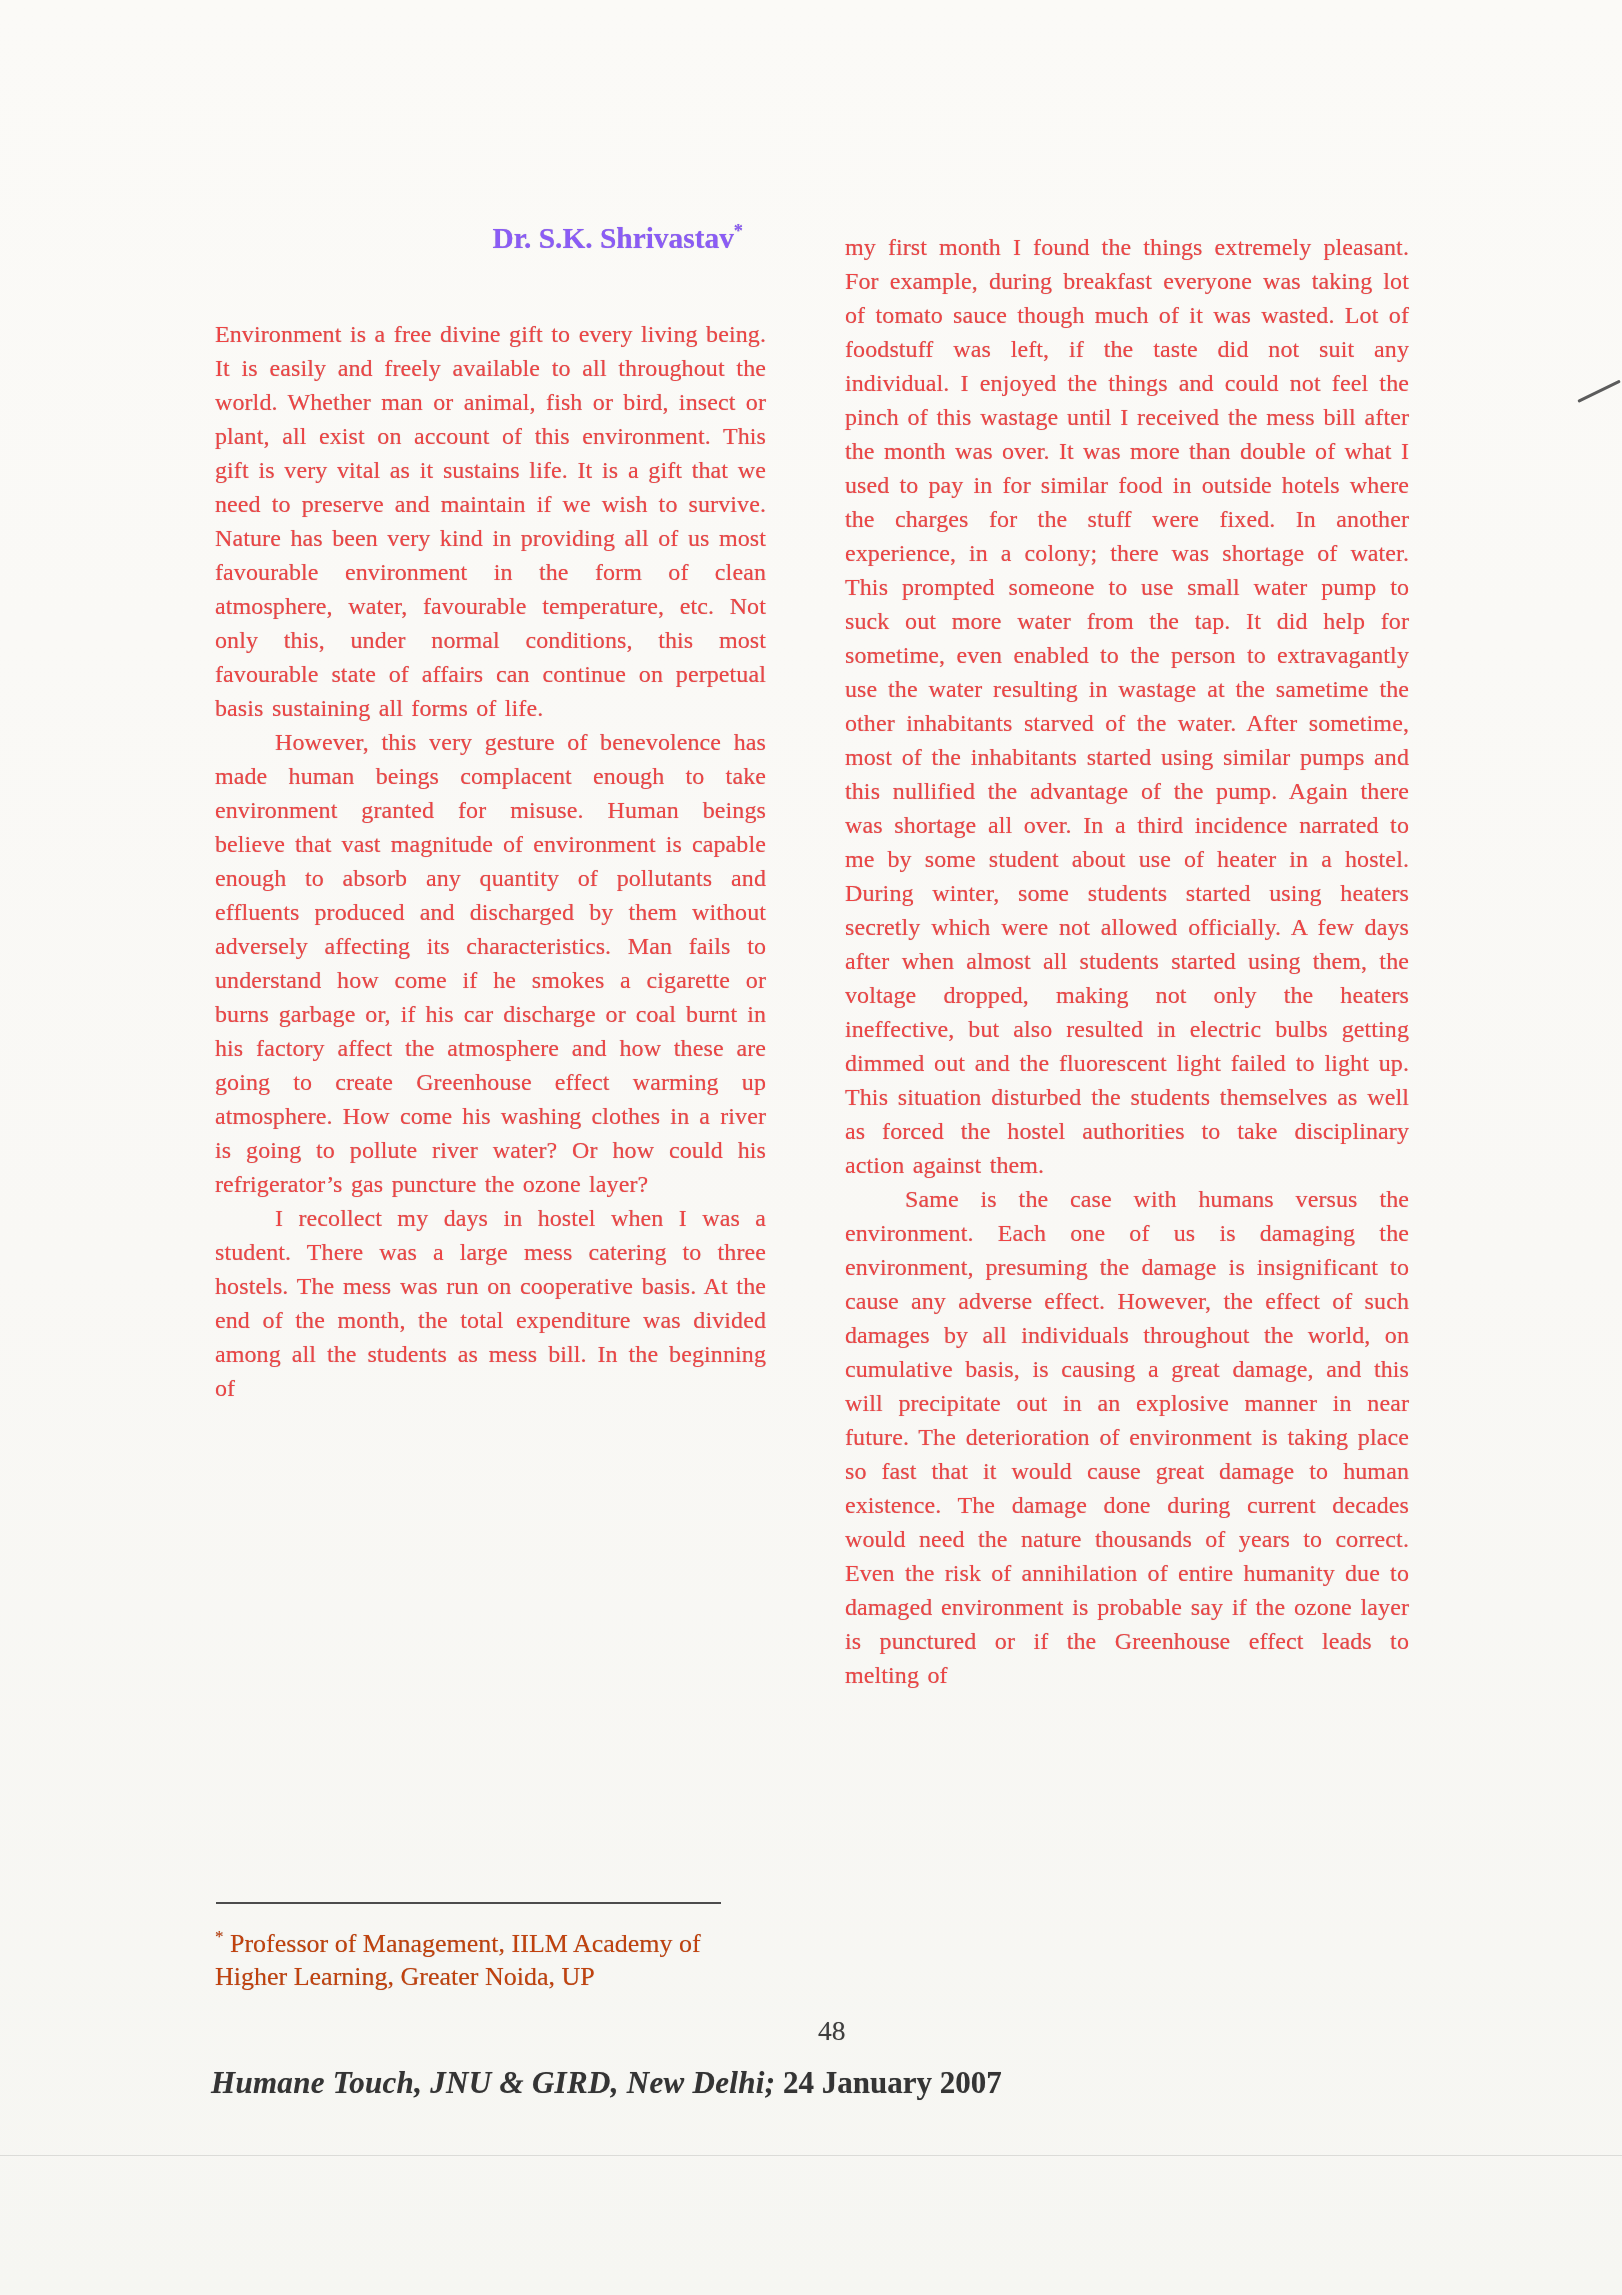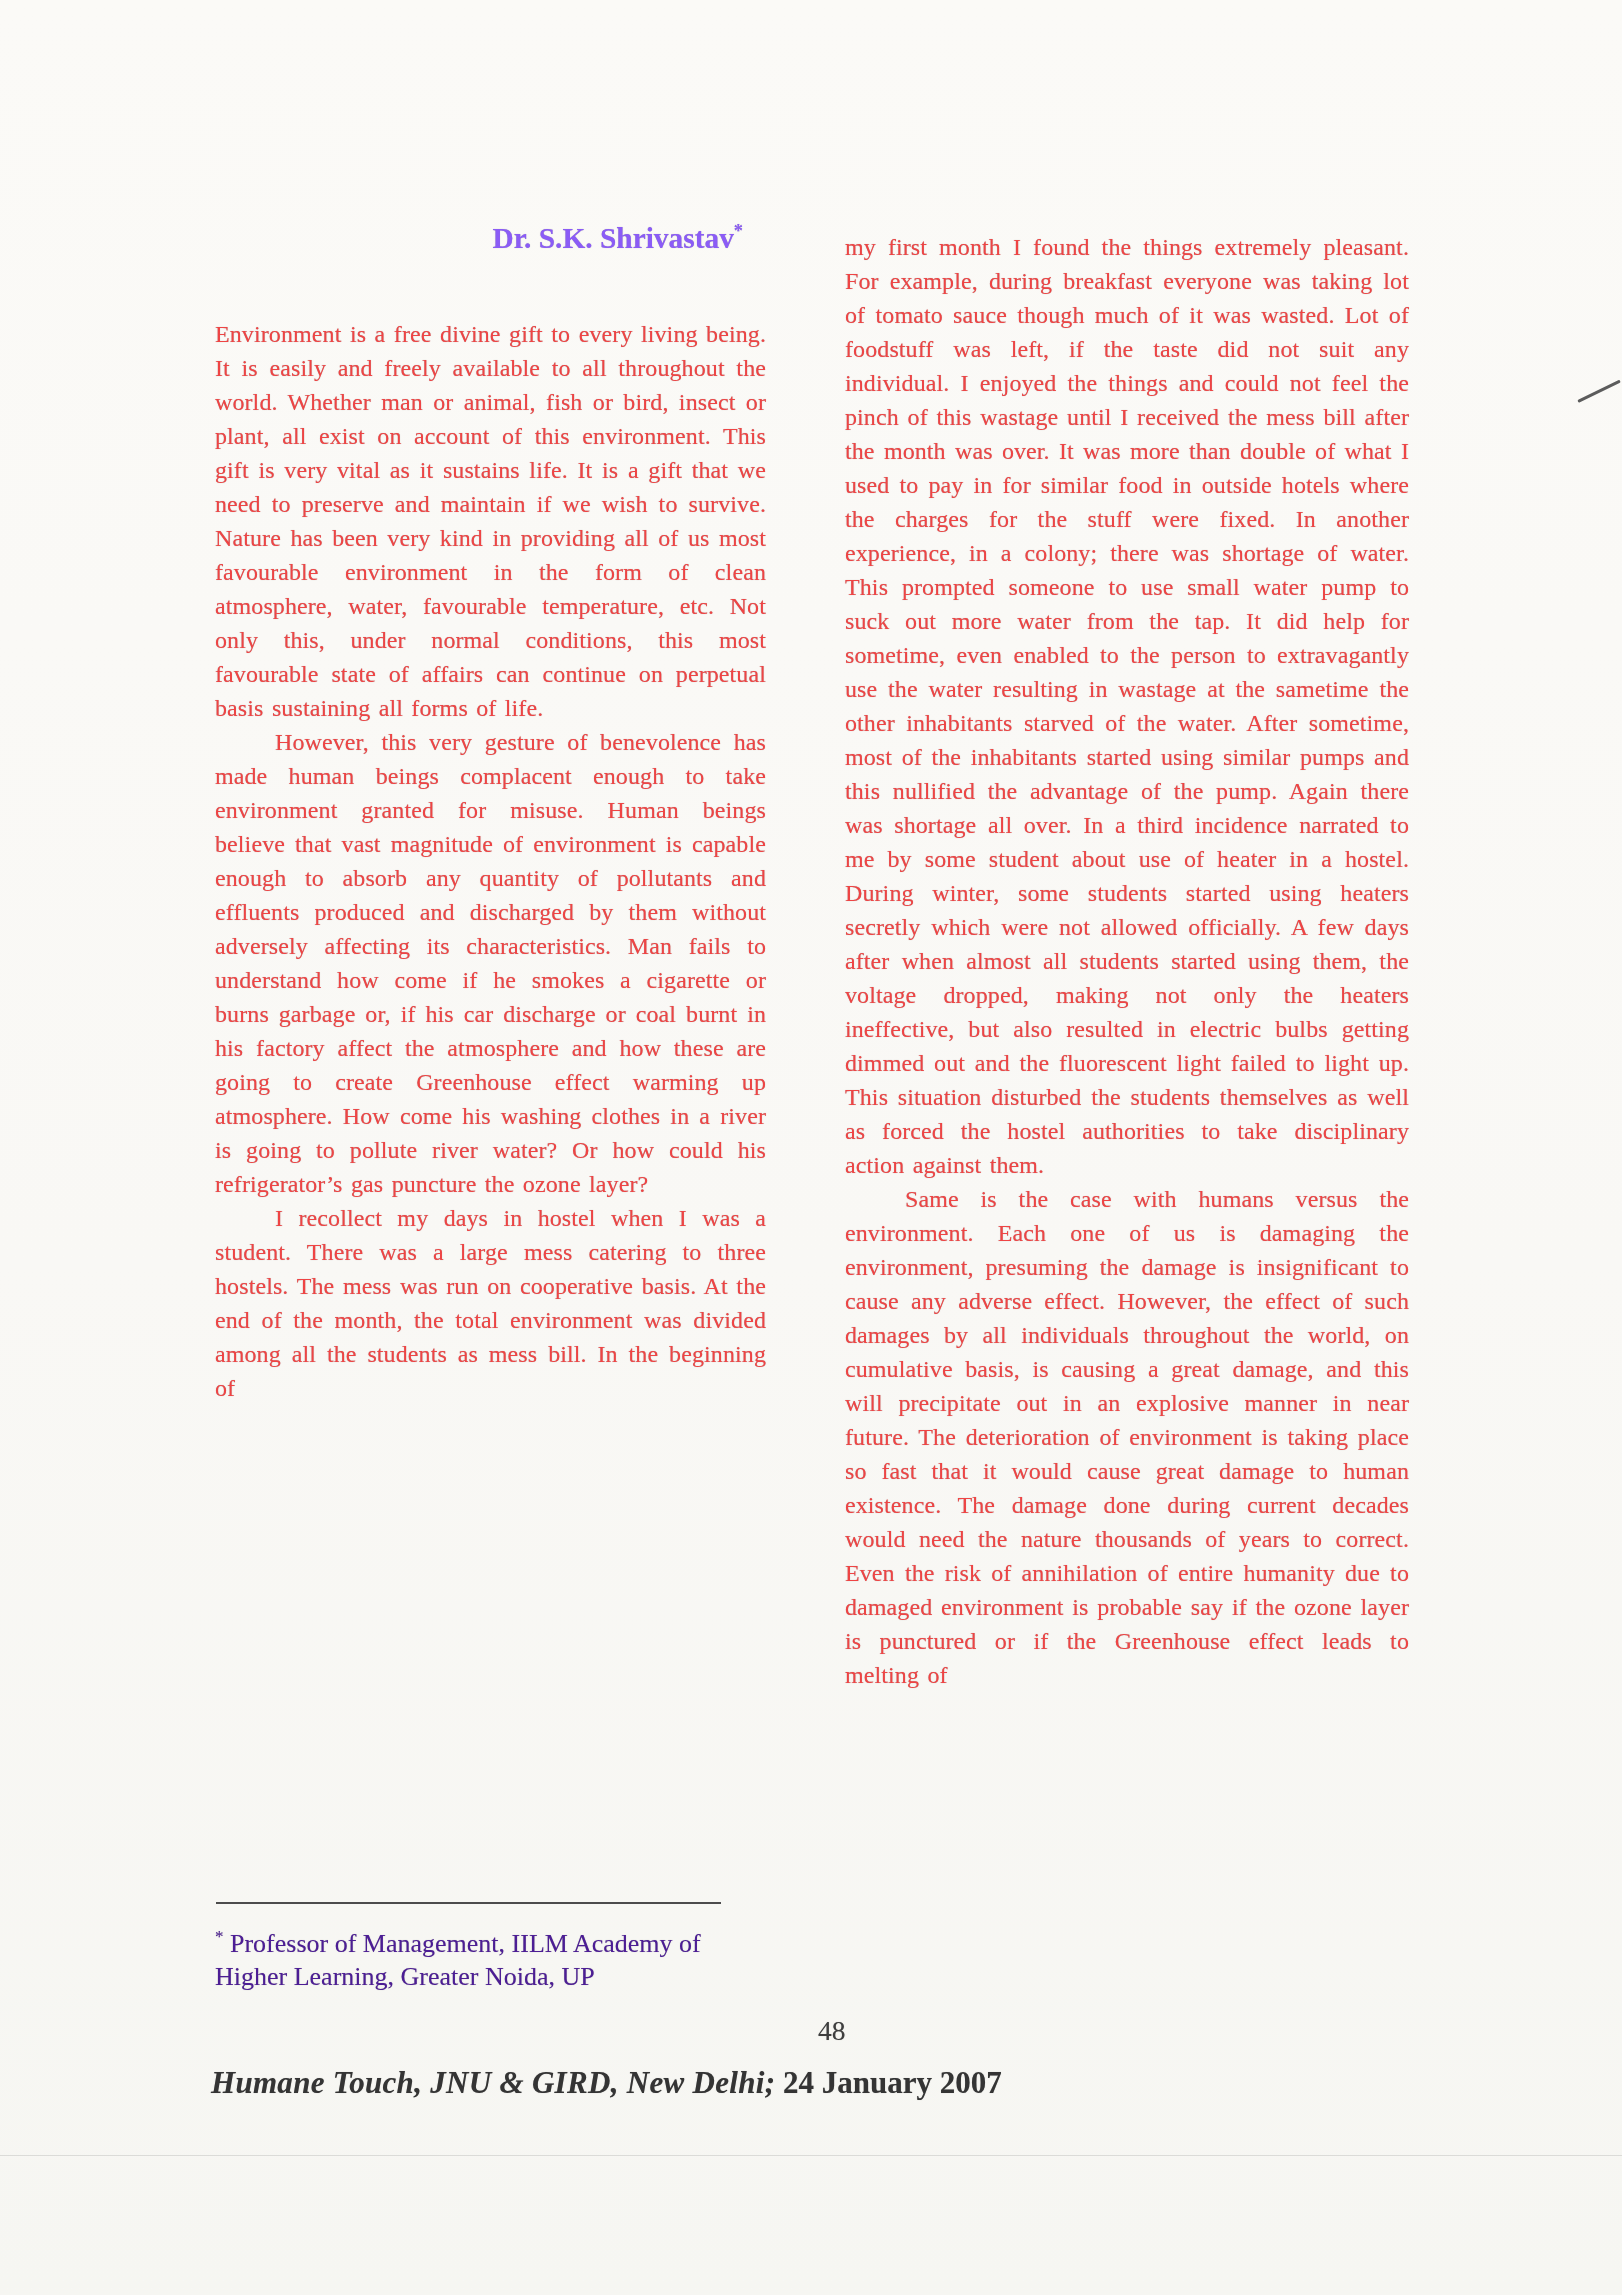--- a/index.html
+++ b/index.html
@@ -39,21 +39,21 @@
     letter-spacing:0.1px;word-spacing:2.3px;color:#ef4444;
   }
   .p.indent{text-indent:60px;}
 
   .footnote-rule{
     position:absolute;left:216px;top:1902px;width:505px;height:2px;
     background:#4c4c4c;
   }
   .footnote{
     position:absolute;left:215px;top:1920px;width:533px;
-    font-size:26px;line-height:33px;color:#4c1d95;text-align:left;
+    font-size:26px;line-height:33px;color:#c2410c;text-align:left;
   }
   .footnote sup{font-size:17px;vertical-align:super;}
 
   .page-number{
     position:absolute;left:774px;top:2015px;
     font-size:27.5px;color:#3e3e3e;margin-left:44px;
   }
 
   .footer{
     position:absolute;left:211px;top:2065px;
@@ -79,21 +79,21 @@
 
 
   <div class="artifact-slash"></div>
 
   <div class="col col-left">
     <div class="author txt">
       <span>Dr. S.K. Shrivastav</span><sup>*</sup>
     </div>
     <p class="p txt">Environment is a free divine gift to every living being. It is easily and freely available to all throughout the world. Whether man or animal, fish or bird, insect or plant, all exist on account of this environment. This gift is very vital as it sustains life. It is a gift that we need to preserve and maintain if we wish to survive. Nature has been very kind in providing all of us most favourable environment in the form of clean atmosphere, water, favourable temperature, etc. Not only this, under normal conditions, this most favourable state of affairs can continue on perpetual basis sustaining all forms of life.</p>
     <p class="p indent txt">However, this very gesture of benevolence has made human beings complacent enough to take environment granted for misuse. Human beings believe that vast magnitude of environment is capable enough to absorb any quantity of pollutants and effluents produced and discharged by them without adversely affecting its characteristics. Man fails to understand how come if he smokes a cigarette or burns garbage or, if his car discharge or coal burnt in his factory affect the atmosphere and how these are going to create Greenhouse effect warming up atmosphere. How come his washing clothes in a river is going to pollute river water? Or how could his refrigerator’s gas puncture the ozone layer?</p>
-    <p class="p indent txt">I recollect my days in hostel when I was a student. There was a large mess catering to three hostels. The mess was run on cooperative basis. At the end of the month, the total environment was divided among all the students as mess bill. In the beginning of</p>
+    <p class="p indent txt">I recollect my days in hostel when I was a student. There was a large mess catering to three hostels. The mess was run on cooperative basis. At the end of the month, the total expenditure was divided among all the students as mess bill. In the beginning of</p>
   </div>
 
   <div class="col col-right">
     <p class="p txt">my first month I found the things extremely pleasant. For example, during breakfast everyone was taking lot of tomato sauce though much of it was wasted. Lot of foodstuff was left, if the taste did not suit any individual. I enjoyed the things and could not feel the pinch of this wastage until I received the mess bill after the month was over. It was more than double of what I used to pay in for similar food in outside hotels where the charges for the stuff were fixed. In another experience, in a colony; there was shortage of water. This prompted someone to use small water pump to suck out more water from the tap. It did help for sometime, even enabled to the person to extravagantly use the water resulting in wastage at the sametime the other inhabitants starved of the water. After sometime, most of the inhabitants started using similar pumps and this nullified the advantage of the pump. Again there was shortage all over. In a third incidence narrated to me by some student about use of heater in a hostel. During winter, some students started using heaters secretly which were not allowed officially. A few days after when almost all students started using them, the voltage dropped, making not only the heaters ineffective, but also resulted in electric bulbs getting dimmed out and the fluorescent light failed to light up. This situation disturbed the students themselves as well as forced the hostel authorities to take disciplinary action against them.</p>
     <p class="p indent txt">Same is the case with humans versus the environment. Each one of us is damaging the environment, presuming the damage is insignificant to cause any adverse effect. However, the effect of such damages by all individuals throughout the world, on cumulative basis, is causing a great damage, and this will precipitate out in an explosive manner in near future. The deterioration of environment is taking place so fast that it would cause great damage to human existence. The damage done during current decades would need the nature thousands of years to correct. Even the risk of annihilation of entire humanity due to damaged environment is probable say if the ozone layer is punctured or if the Greenhouse effect leads to melting of</p>
   </div>
 
   <div class="footnote-rule"></div>
 
   <div class="footnote txt">

